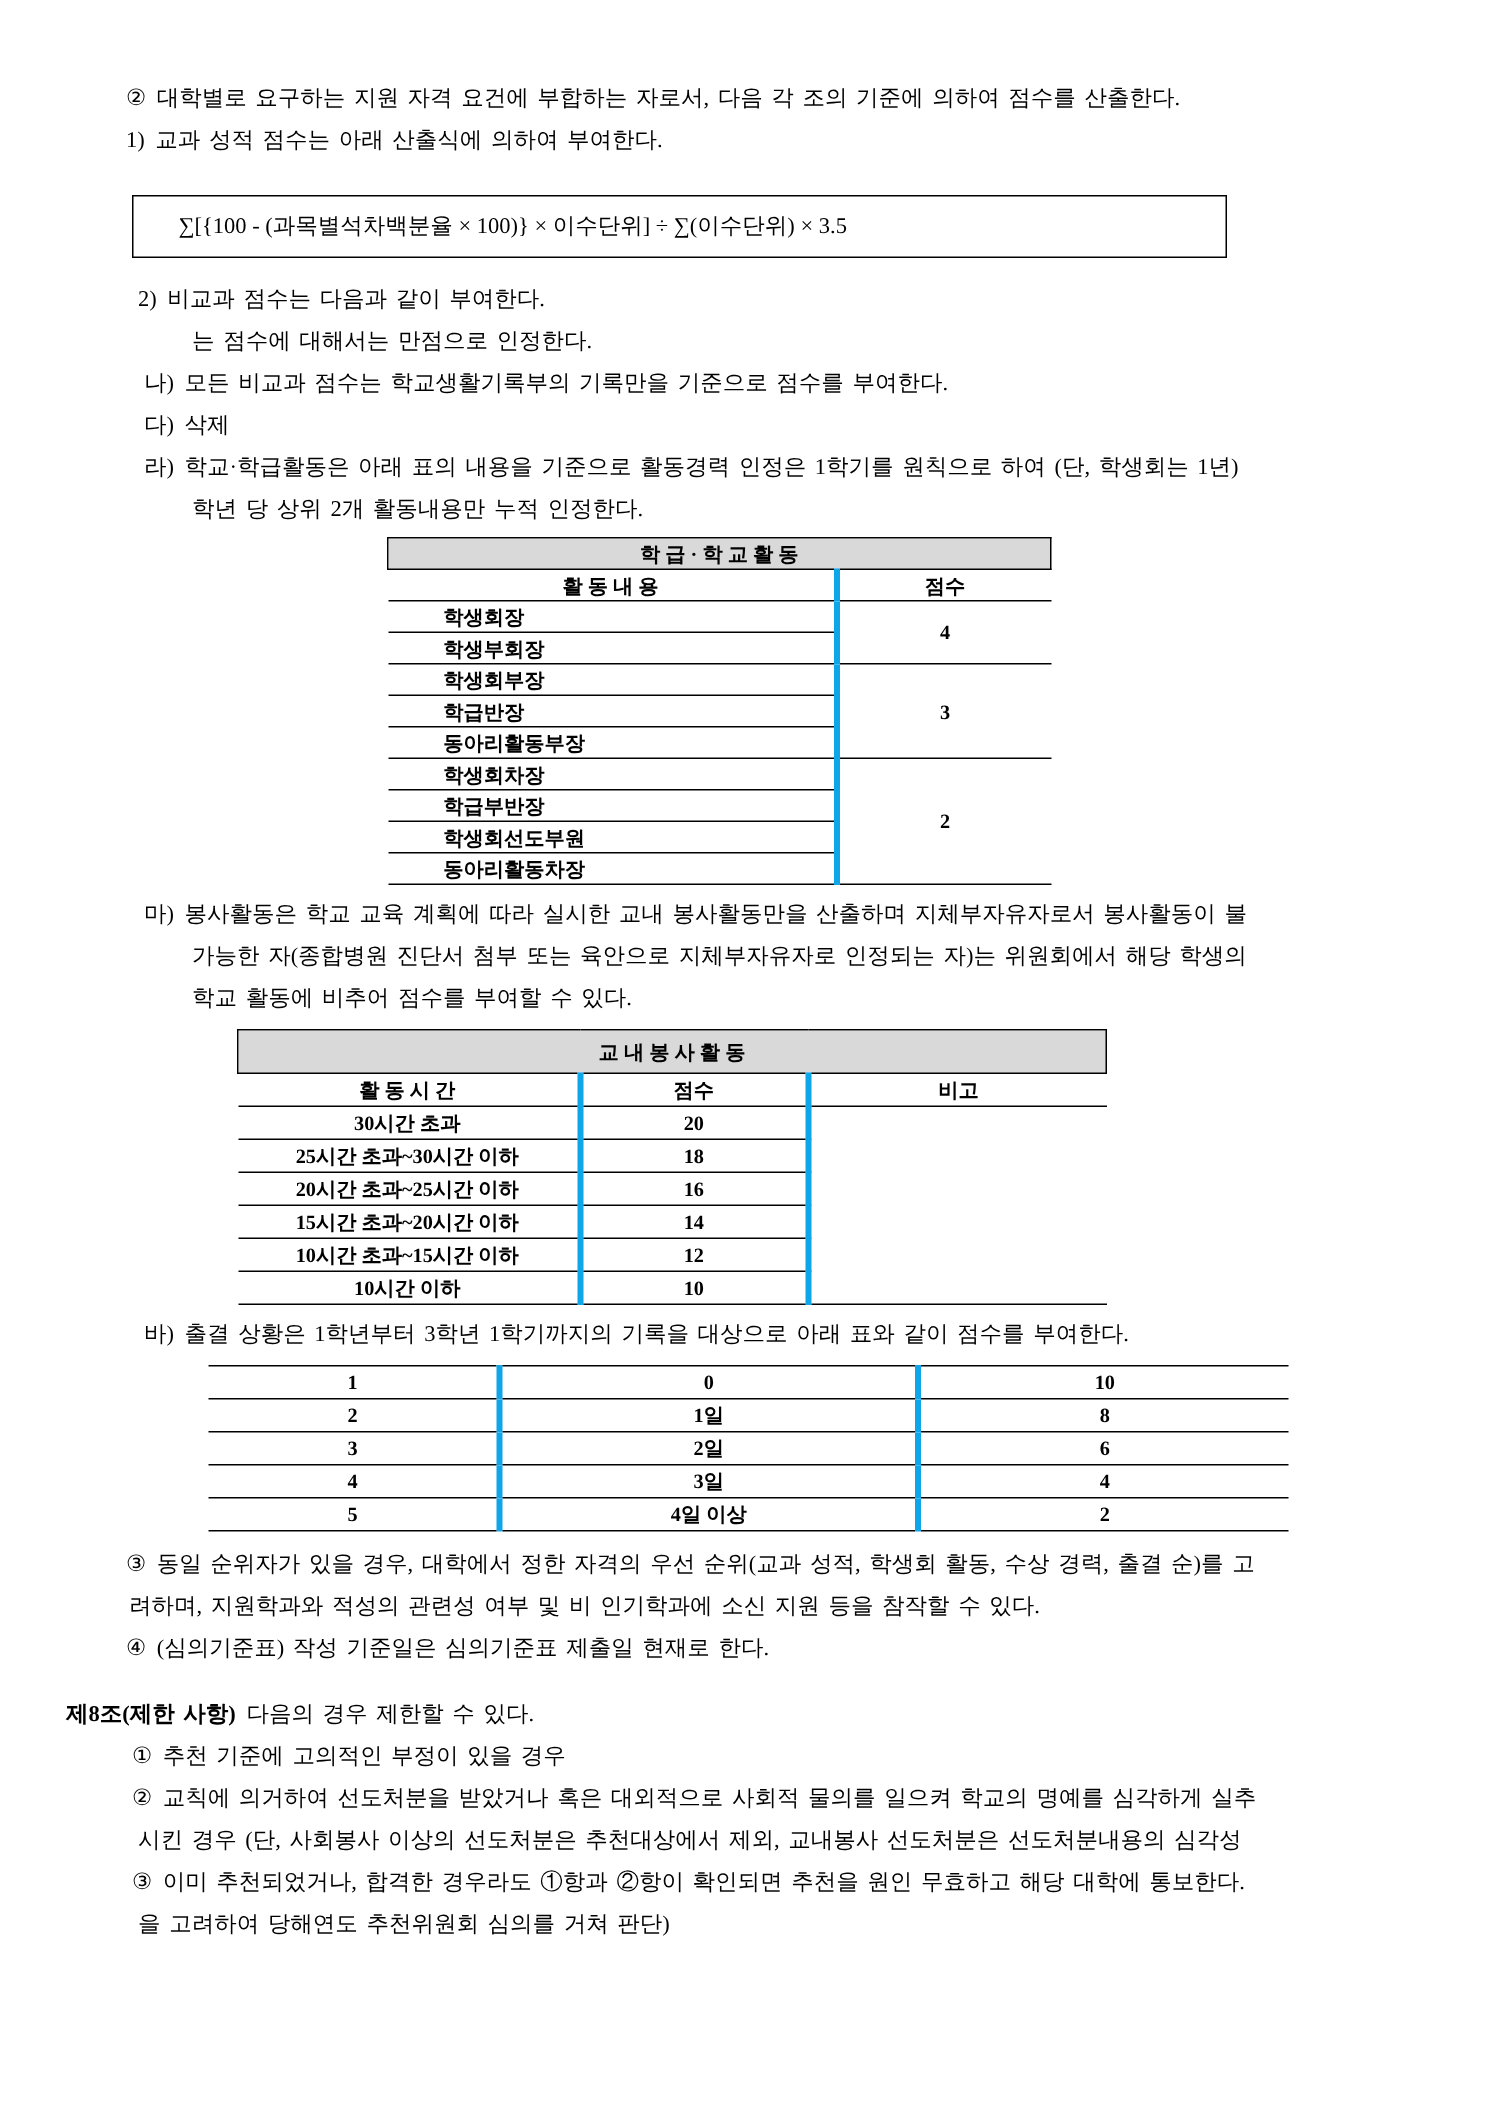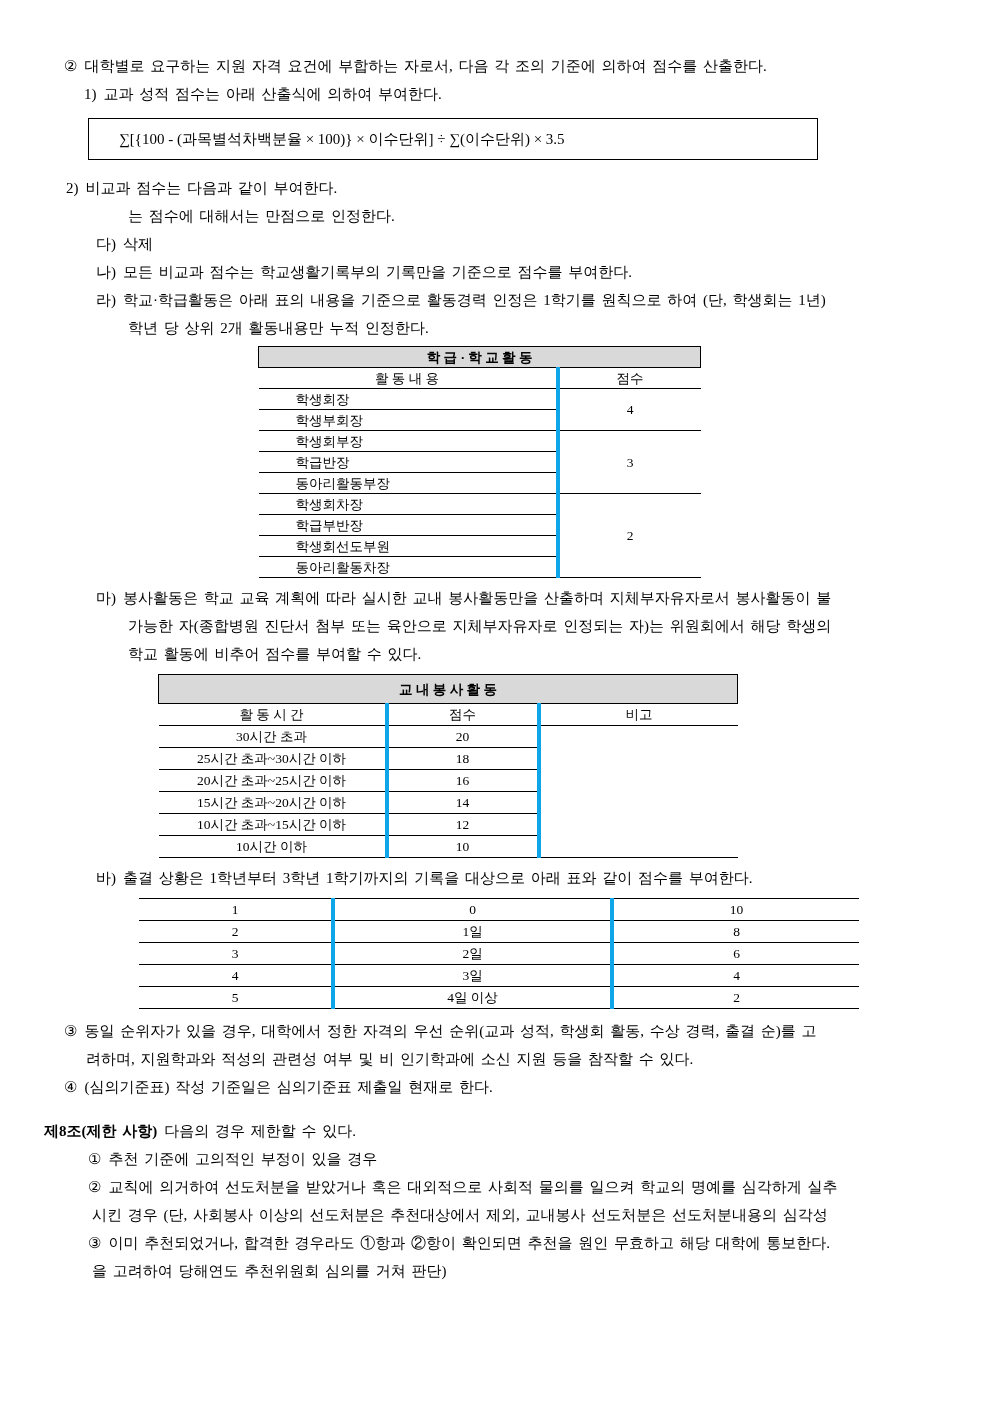--- a/index.html
+++ b/index.html
@@ -7,42 +7,42 @@
     position:relative;
     width:992px;height:1403px;
     box-sizing:border-box;
     padding-top:52px;
     font-family:"Liberation Serif","DejaVu Serif",serif;
     color:#000;
     overflow:hidden;
   }
   .ln{height:28px;line-height:28px;font-size:15px;white-space:nowrap;word-spacing:2px;}
   .pl44{padding-left:44px}
-  .pl64{padding-left:64px}
+  .pl64{padding-left:84px}
   .pl84{padding-left:84px}
   .pl96{padding-left:96px}
   .pl128{padding-left:128px}
   .pl86{padding-left:86px}
   .pl68{padding-left:88px}
   .pl92{padding-left:92px}
   .marker{display:inline-block;margin-right:7px;}
   .bold{font-weight:bold;}
 
   .formula-box{
-    margin:10px 0 14px 88px;
+    margin:22px 0 14px 88px;
     width:730px;height:42px;line-height:40px;
     border:1.5px solid #000;
     box-sizing:border-box;
     padding-left:30px;
     font-size:15px;white-space:nowrap;
   }
 
   table{border-collapse:collapse;table-layout:fixed;font-size:13.5px;color:#000;}
   td{padding:0;text-align:center;overflow:hidden;white-space:nowrap;
-     border-top:1px solid #000;border-bottom:1px solid #000;}
+     border-top:1px solid #000;border-bottom:1px solid #000;font-weight:bold;}
   .vl{border-left:4px solid #0ea5e9;}
   tr.title-row td{background:#d9d9d9;font-weight:bold;border:1px solid #000;}
   tr.gray-hdr td{background:#d9d9d9;font-weight:bold;border:1px solid #000;}
 
   .t1{margin:4px 0 6px 258px;width:442px;}
   .t1 td{height:20px;line-height:19px;}
   .t1 td.item{text-align:left;padding-left:37px;}
 
   .t2{margin:6px 0 6px 158px;width:579px;}
   .t2 tr.title-row td{height:28px;line-height:27px;}
@@ -57,27 +57,27 @@
 <body>
 
 <div class="page">
 
   <div class="ln pl64"><span class="marker">②</span><span>대학별로 요구하는 지원 자격 요건에 부합하는 자로서, 다음 각 조의 기준에 의하여 점수를 산출한다.</span></div>
 
   <div class="ln pl84"><span class="marker">1)</span><span>교과 성적 점수는 아래 산출식에 의하여 부여한다.</span></div>
 
   <div class="formula-box"><span>∑[{100 - (과목별석차백분율 × 100)} × 이수단위] ÷ ∑(이수단위) × 3.5</span></div>
 
-  <div class="ln pl64" style="padding-left:66px"><span class="marker">2)</span><span>비교과 점수는 다음과 같이 부여한다.</span></div>
+  <div class="ln pl64" style="padding-left:92px"><span class="marker">2)</span><span>비교과 점수는 다음과 같이 부여한다.</span></div>
 
   <div class="ln pl128"><span>는 점수에 대해서는 만점으로 인정한다.</span></div>
 
+  <div class="ln pl96"><span class="marker">나)</span><span>모든 비교과 점수는 학교생활기록부의 기록만을 기준으로 점수를 부여한다.</span></div>
+
   <div class="ln pl96"><span class="marker">다)</span><span>삭제</span></div>
-
-  <div class="ln pl96"><span class="marker">나)</span><span>모든 비교과 점수는 학교생활기록부의 기록만을 기준으로 점수를 부여한다.</span></div>
 
   <div class="ln pl96"><span class="marker">라)</span><span>학교·학급활동은 아래 표의 내용을 기준으로 활동경력 인정은 1학기를 원칙으로 하여 (단, 학생회는 1년)</span></div>
   <div class="ln pl128"><span>학년 당 상위 2개 활동내용만 누적 인정한다.</span></div>
 
   <table class="t1">
     <colgroup>
         <col style="width:299px">
         <col style="width:143px">
       </colgroup>
     <tbody>

